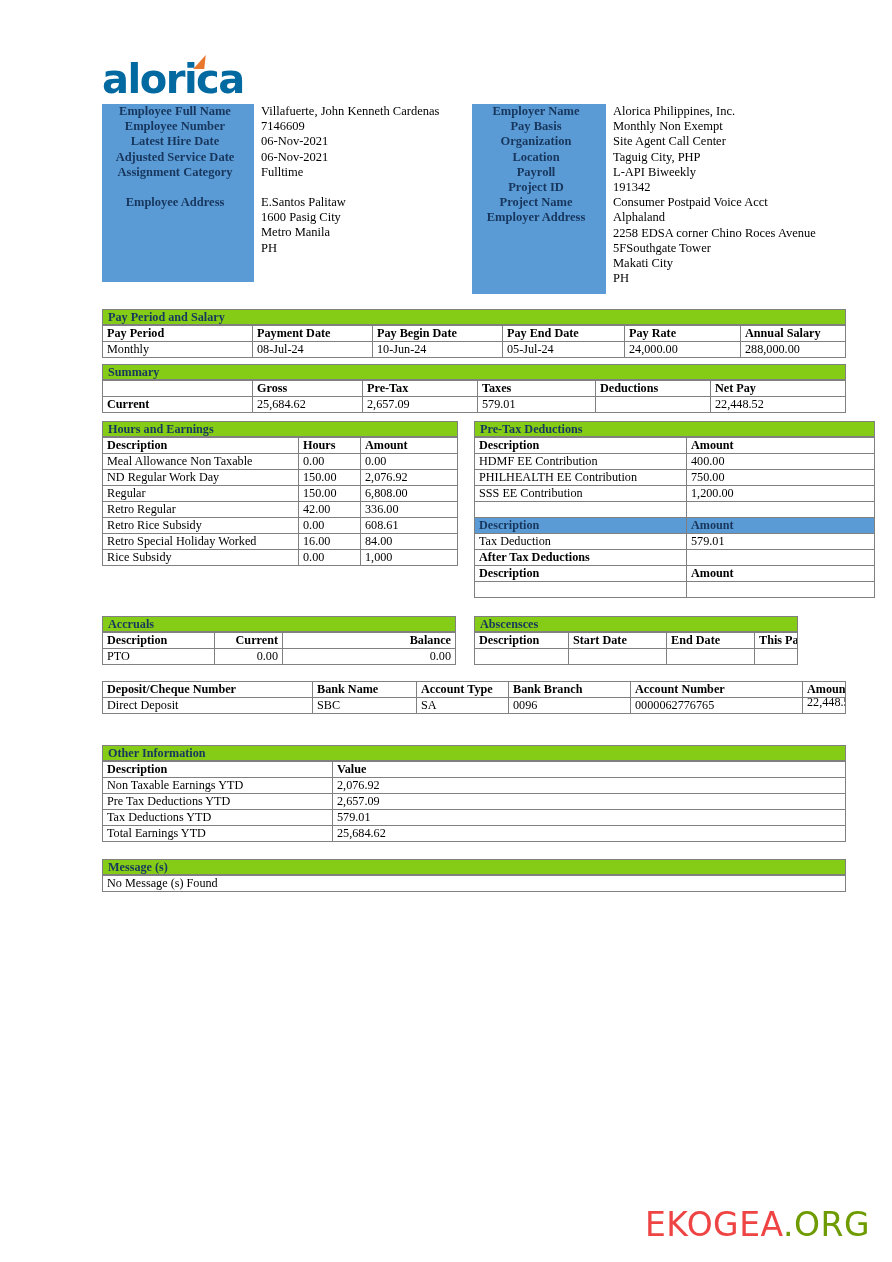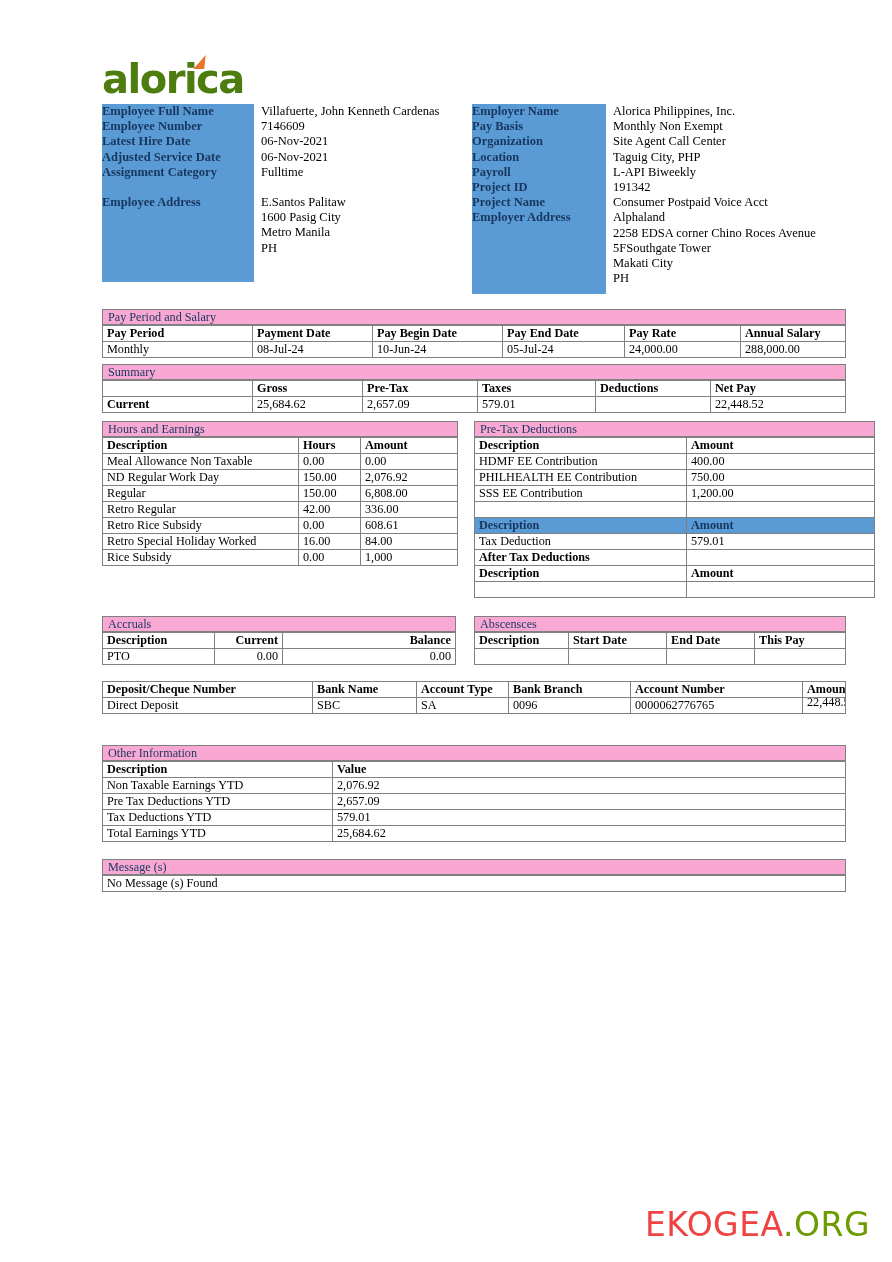--- a/index.html
+++ b/index.html
@@ -19,21 +19,21 @@
   
   .logo-wrap {
     position: absolute; left: 102px; top: 56px;
     width: 200px; height: 50px;
   }
   .logo-text {
     font-family: "DejaVu Sans", sans-serif;
     font-weight: bold;
     font-size: 40px;
     letter-spacing: -1.5px;
-    color: #4d7c0f;
+    color: #0369a1;
     line-height: 46px;
     white-space: nowrap;
   }
   .logo-accent {
     position: absolute;
     left: 92px; top: -1px;
     width: 0; height: 0;
     border-left: 11px solid transparent;
     border-bottom: 14px solid #E8762C;
     transform: skewX(-6deg);
@@ -42,21 +42,21 @@
   
   .ident { position: absolute; top: 104px; }
   .ident-emp  { left: 102px;  width: 355px; }
   .ident-empr { left: 472px;  width: 376px; }
   .ident table { border-collapse: collapse; width: 100%; }
   .ident td { vertical-align: top; font-size: 12.5px; line-height: 15.2px; padding: 0; }
   .ident .lbl {
     background: #5B9BD5;
     color: #17365D;
     font-weight: bold;
-    text-align: left;
+    text-align: center;
     padding-right: 6px;
     white-space: nowrap;
   }
   .ident-emp  .lbl { width: 152px; }
   .ident-empr .lbl { width: 134px; }
   .ident .val { padding-left: 7px; white-space: nowrap; }
   .ident .spacer-row td { height: 15px; }
   .addr-line { display: block; }
 
   
@@ -72,41 +72,41 @@
     padding: 0 4px;
     height: 16px;
     line-height: 15px;
     font-weight: normal;
     text-align: left;
     vertical-align: middle;
     overflow: hidden;
     white-space: nowrap;
   }
   .bar {
-    background: #f9a8d4;
+    background: #84cc16;
     color: #17365D;
-    font-weight: normal;
+    font-weight: bold;
     border: 1px solid #808080;
     height: 16px;
     line-height: 15px;
     font-size: 12.2px;
     padding: 0 5px;
     text-align: left;
   }
   .colhdr { font-weight: bold !important; }
   .blank-row td { height: 16px; }
   .right { text-align: right !important; }
 
   
   #sec-payperiod { left: 102px; top: 309px;  width: 744px; }
   #sec-summary   { left: 102px; top: 364px;  width: 744px; }
   #sec-hours     { left: 102px; top: 421px;  width: 356px; }
   #sec-pretax    { left: 474px; top: 421px;  width: 401px; }
   #sec-accruals  { left: 102px; top: 616px;  width: 354px; }
-  #sec-absences  { left: 474px; top: 616px;  width: 372px; }
+  #sec-absences  { left: 474px; top: 616px;  width: 324px; }
   #sec-netpay    { left: 102px; top: 681px;  width: 744px; }
   #sec-other     { left: 102px; top: 745px;  width: 744px; }
   #sec-message   { left: 102px; top: 859px;  width: 744px; }
 
   
   .netpay-amt {
     position: relative;
     top: -3px;
   }
 

